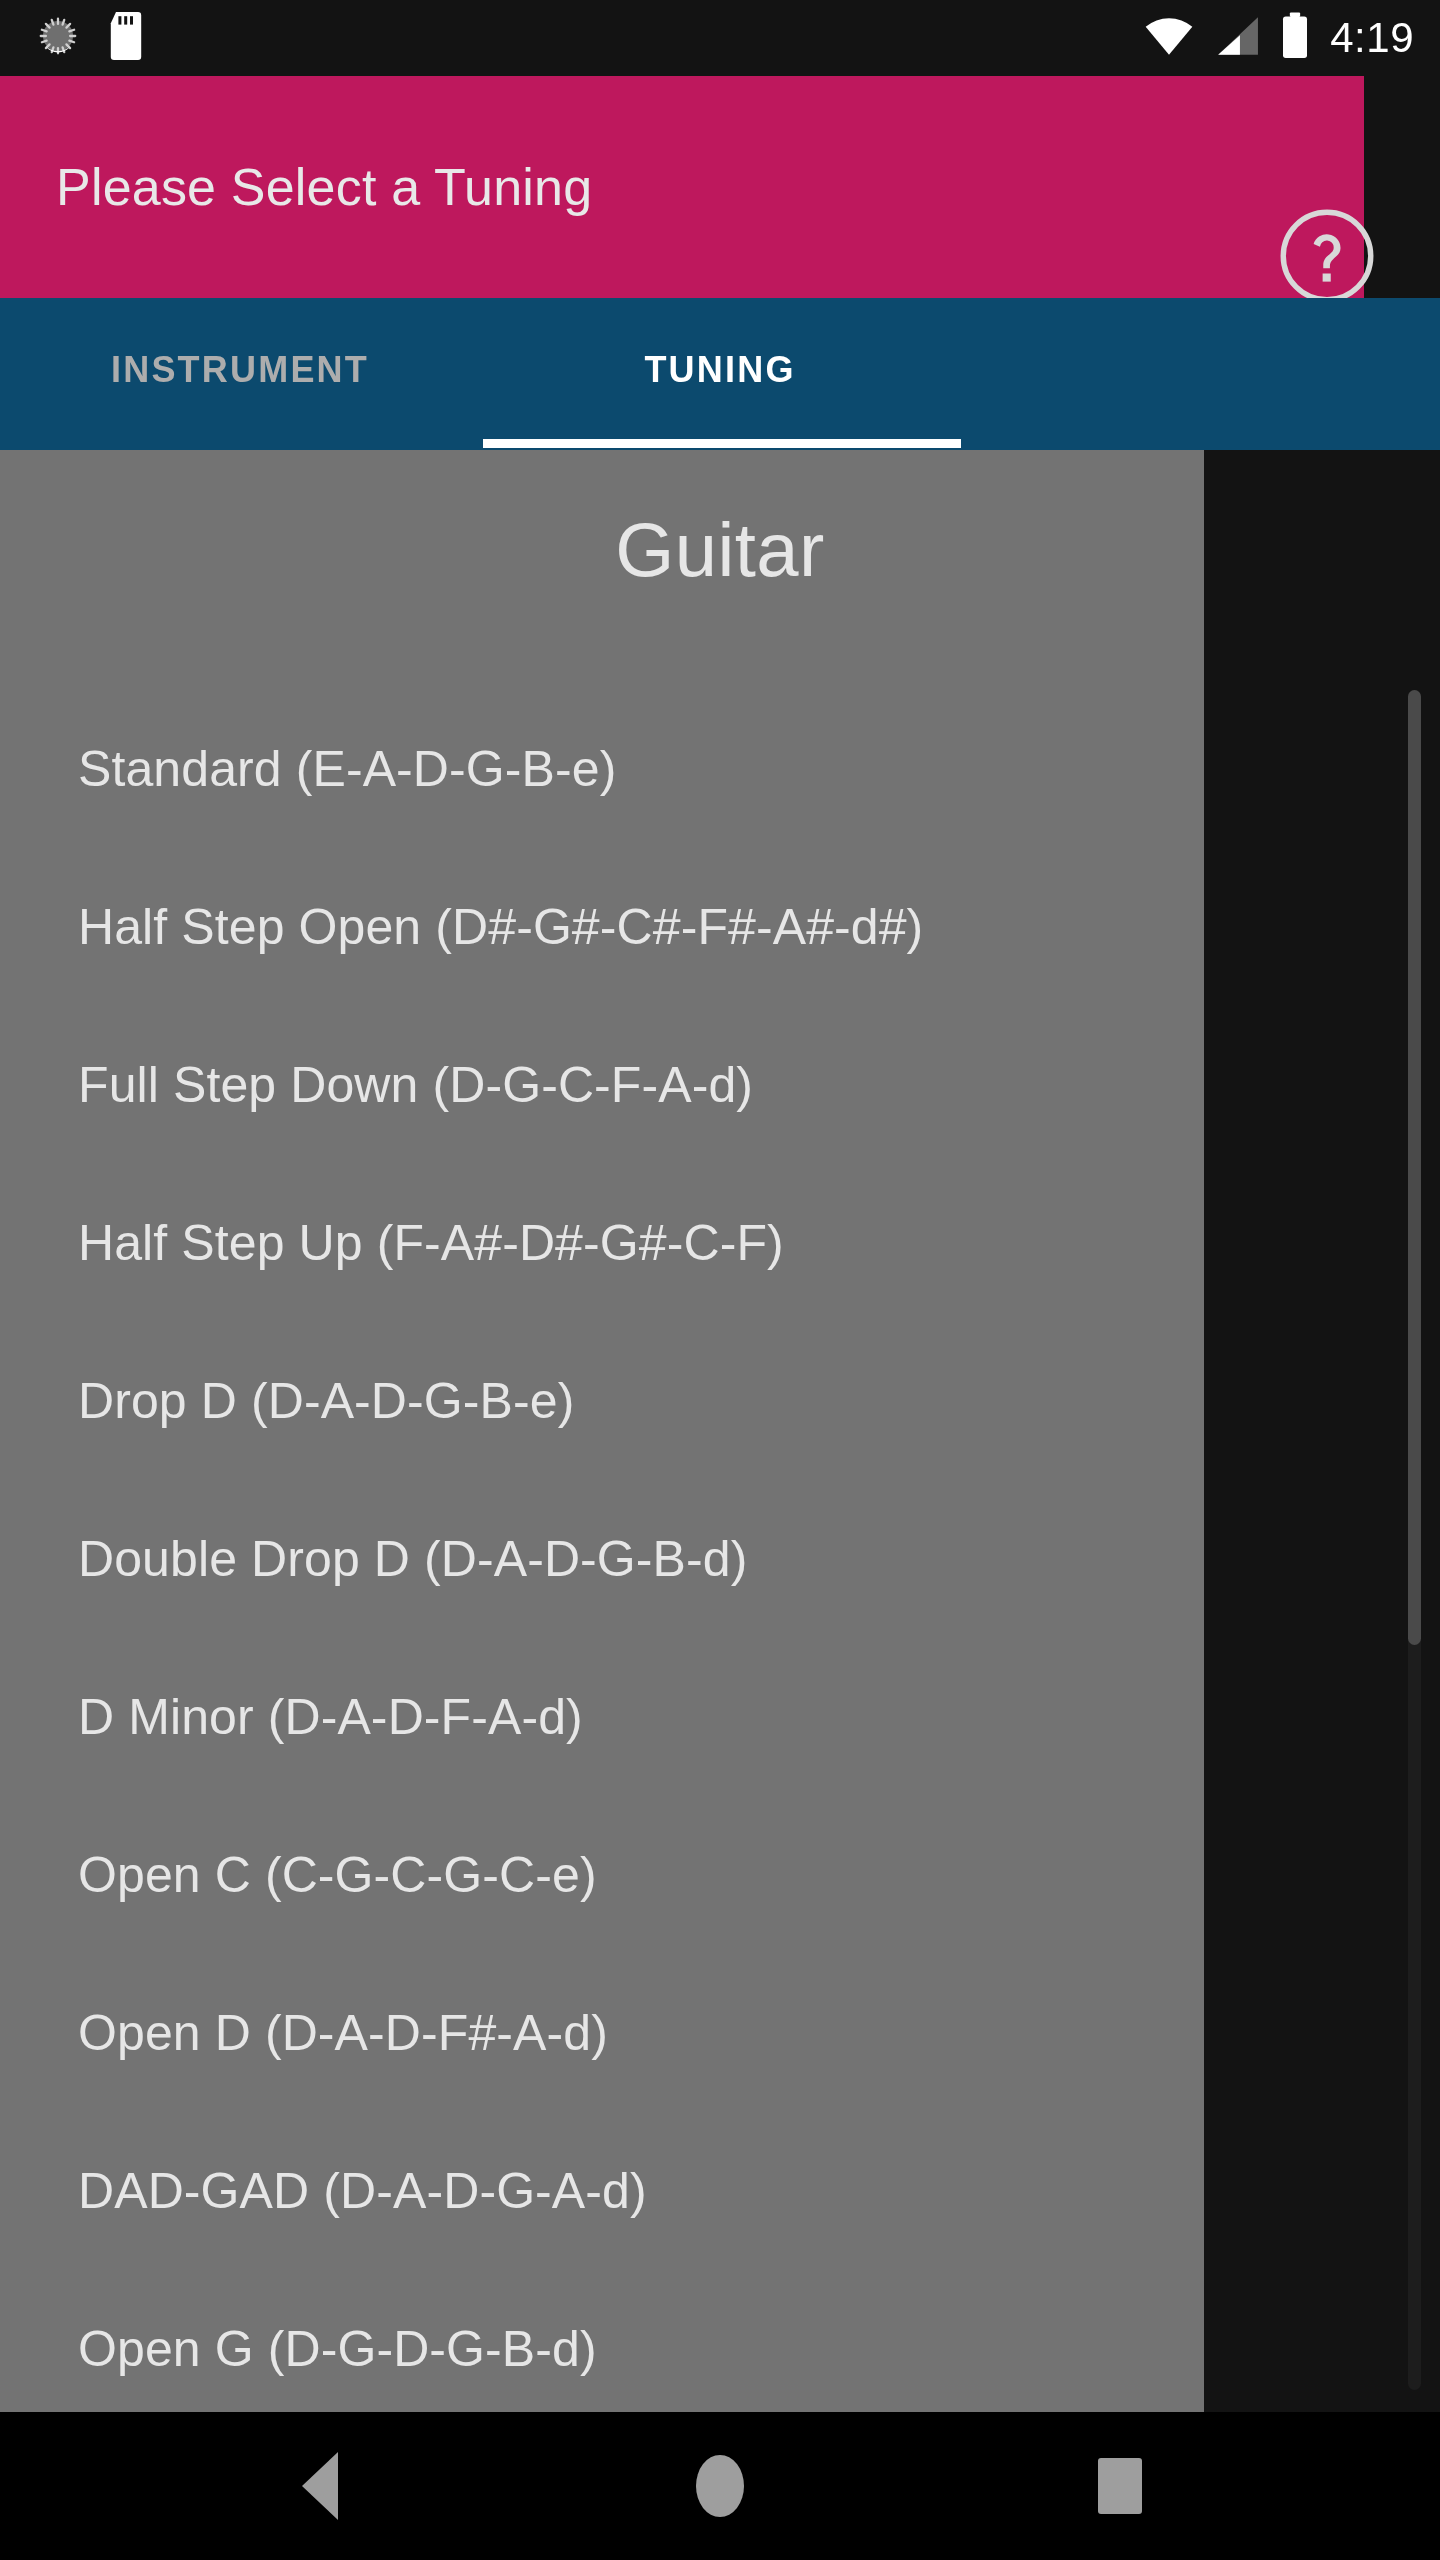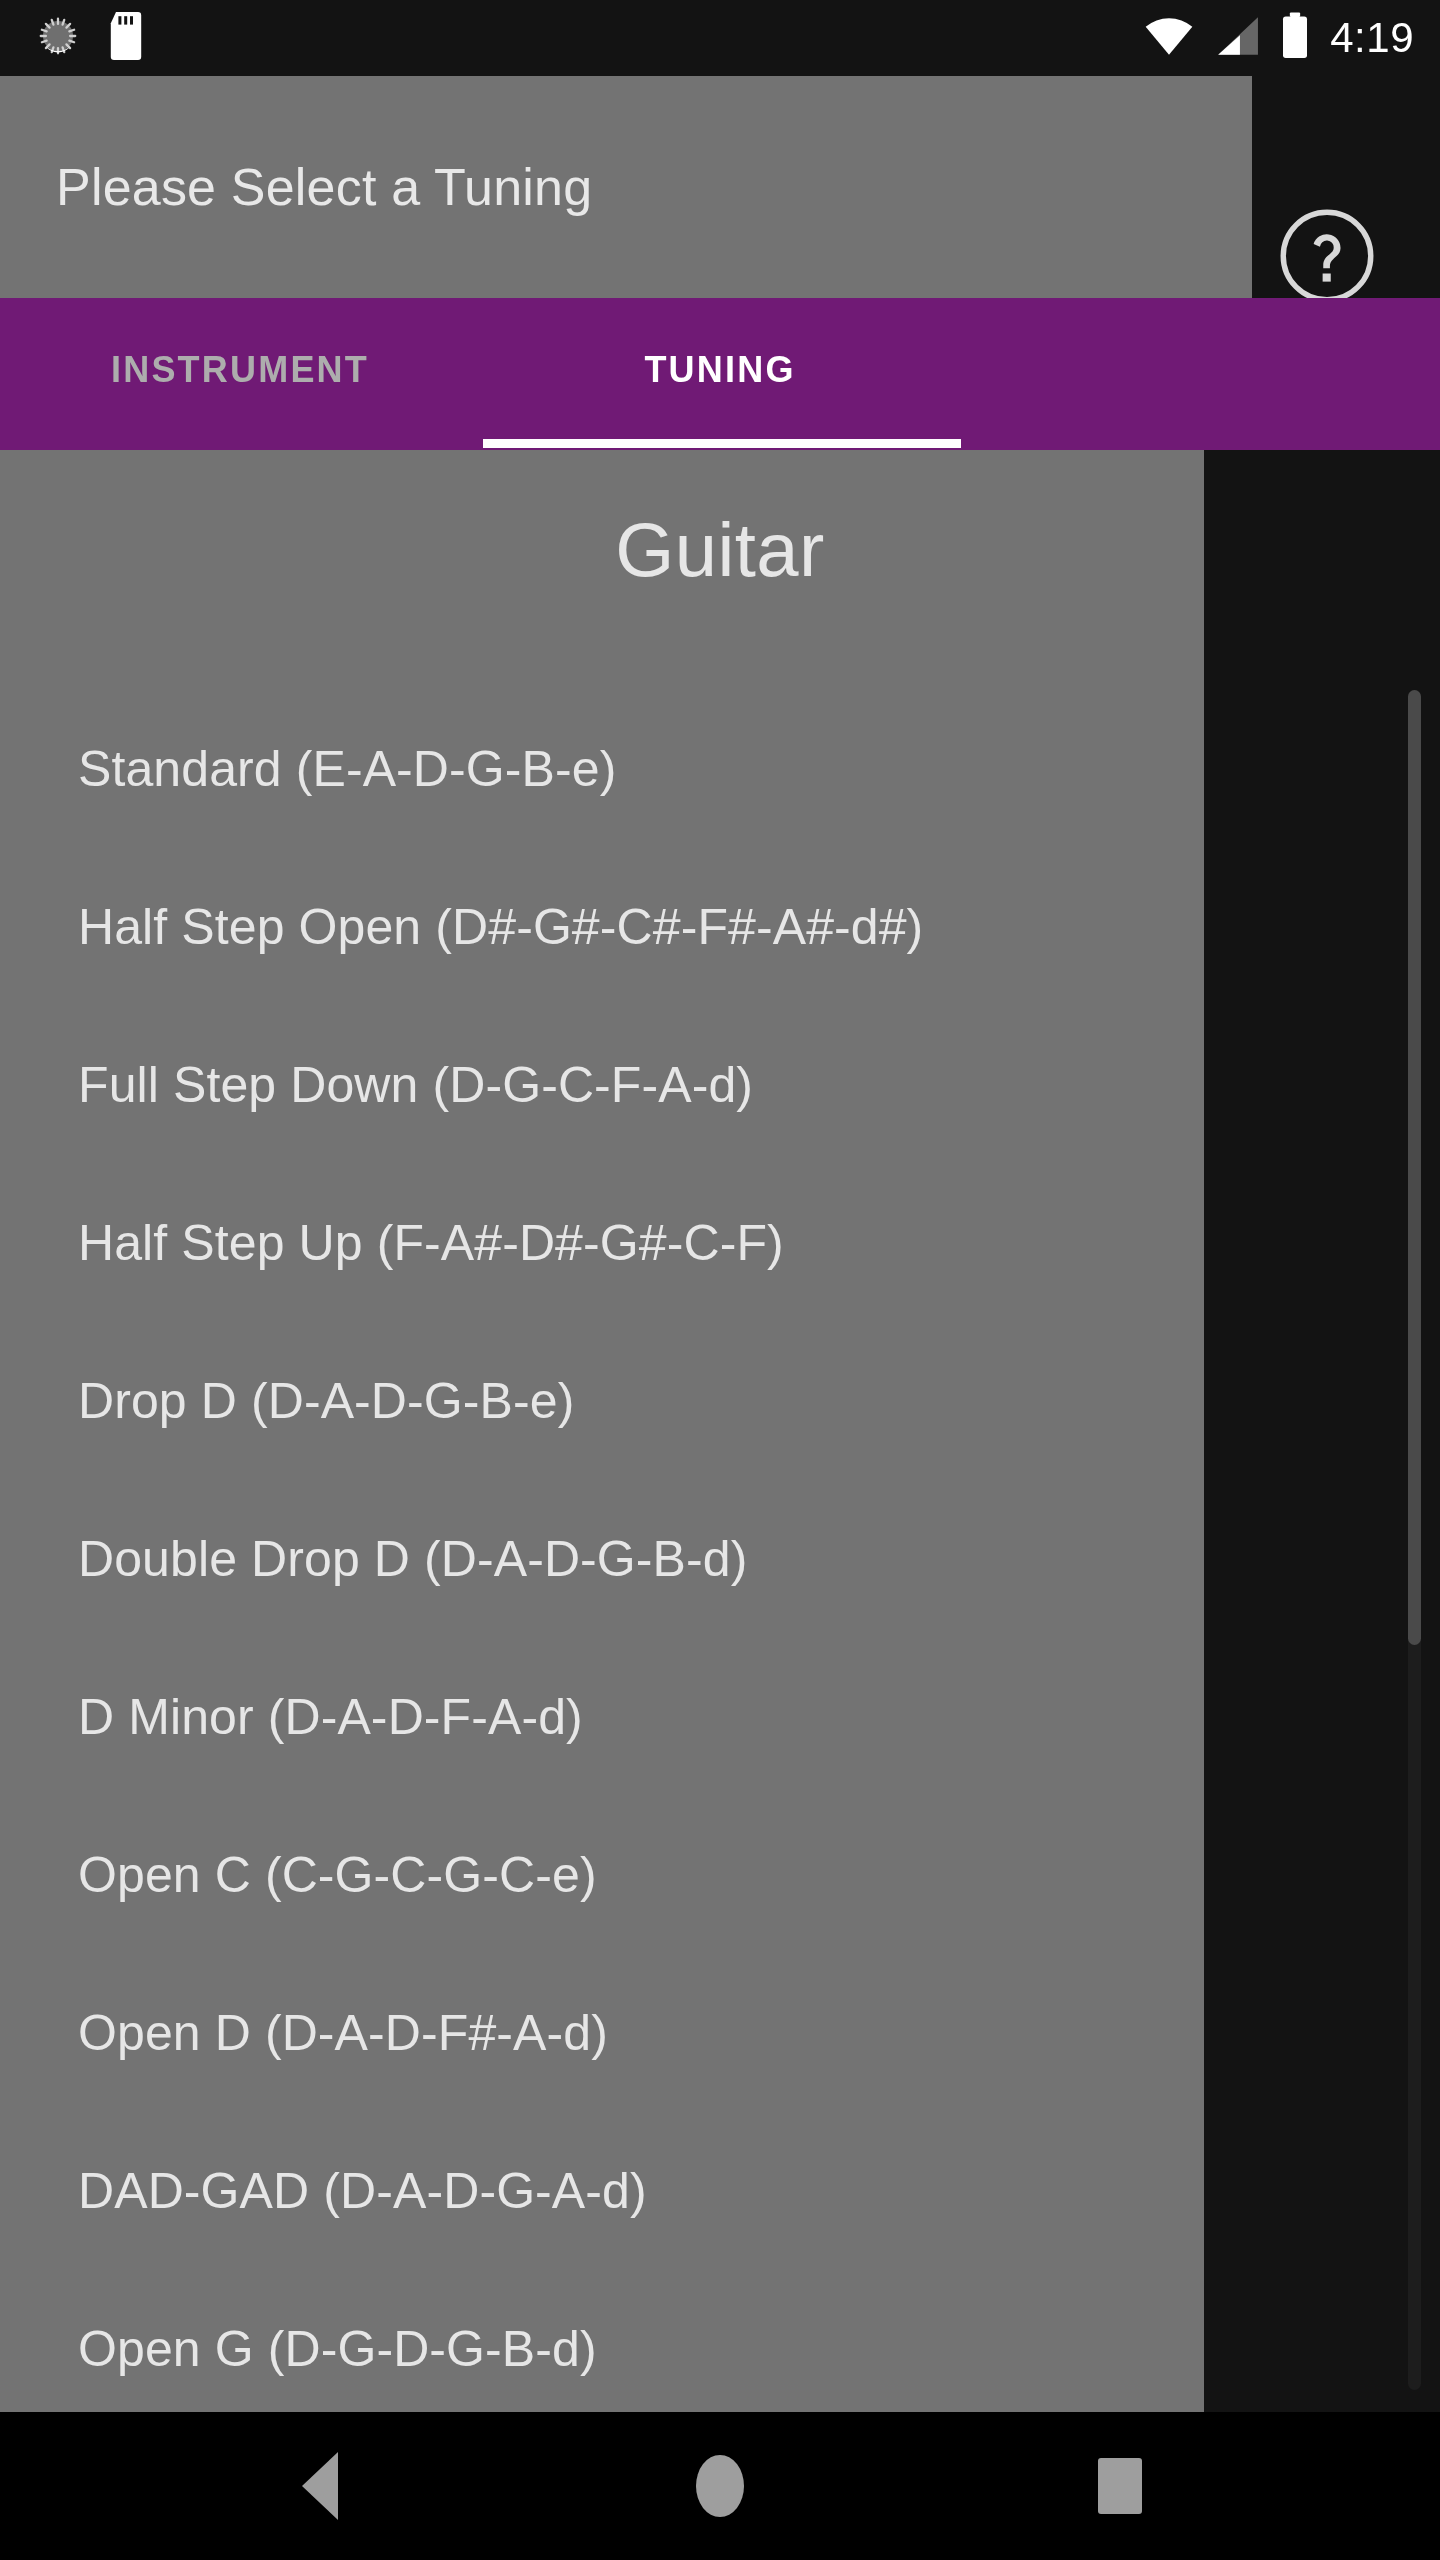--- a/index.html
+++ b/index.html
@@ -47,23 +47,23 @@
     font-size: 42px;
     letter-spacing: 0.5px;
     margin-left: 0;
     line-height: 1;
   }
 
   
   #app-bar {
     position: absolute;
     left: 0; top: 76px;
-    width: 1252px;
+    width: 1364px;
     height: 222px;
-    background: #737373;
+    background: #be185d;
   }
   #page-title {
     position: absolute;
     left: 56px;
     top: 0;
     height: 222px;
     display: flex;
     align-items: center;
     color: #e8e8e8;
     font-size: 52px;
@@ -81,21 +81,21 @@
     justify-content: center;
     cursor: pointer;
   }
 
   
   #tab-bar {
     position: absolute;
     left: 0; top: 298px;
     width: 1440px;
     height: 152px;
-    background: #701a75;
+    background: #0c4a6e;
   }
   .tab {
     position: absolute;
     top: 0;
     height: 144px;
     display: flex;
     align-items: center;
     justify-content: center;
     font-size: 36px;
     font-weight: 700;

